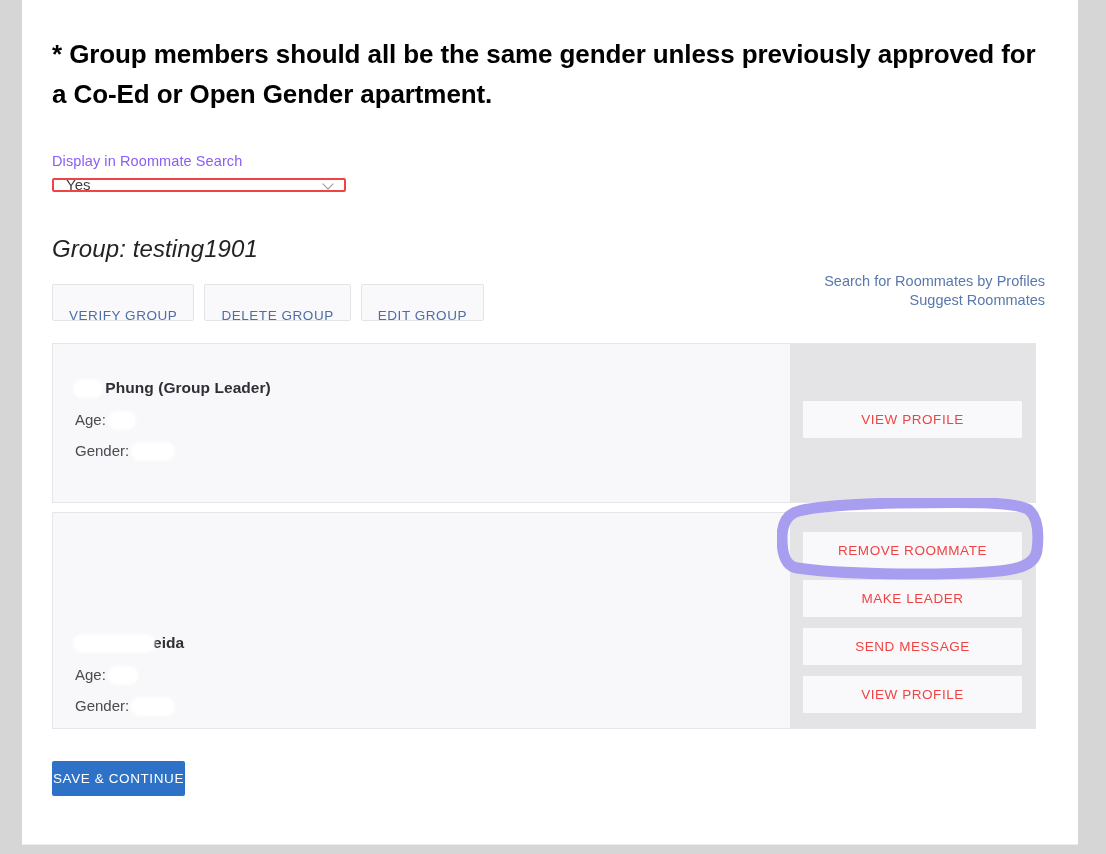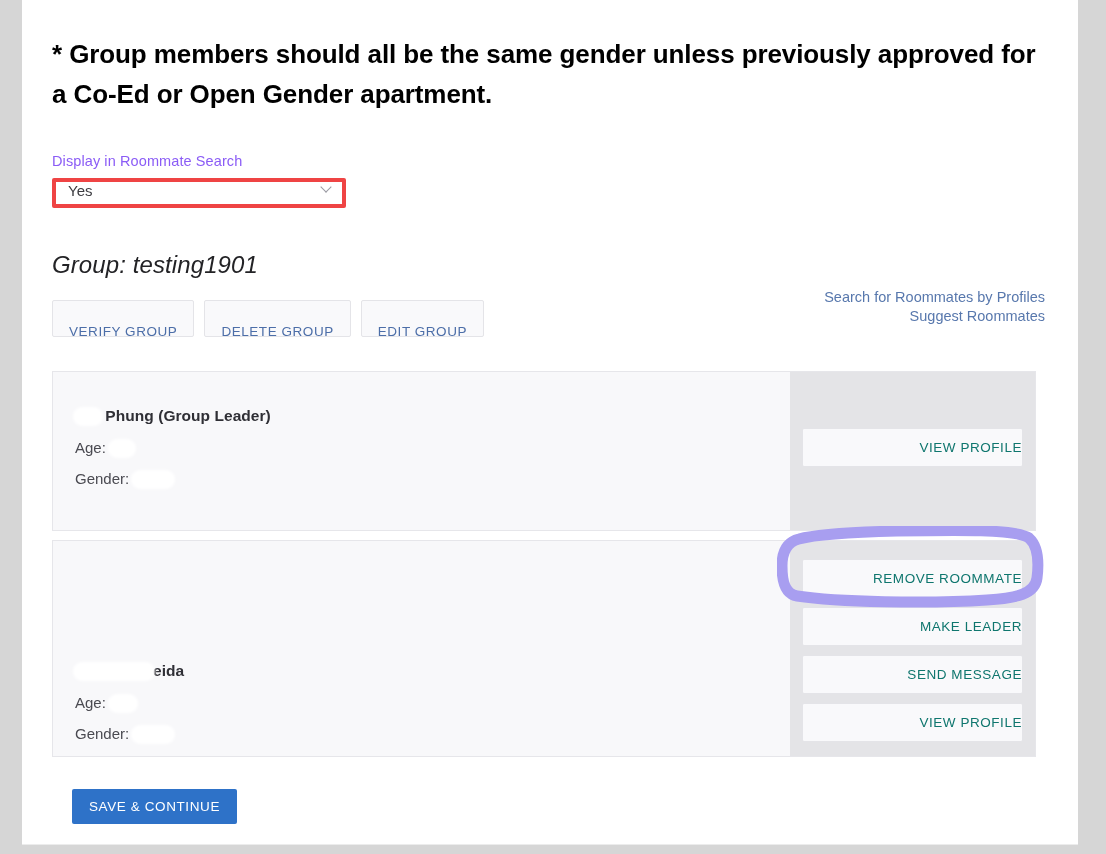--- a/index.html
+++ b/index.html
@@ -41,26 +41,26 @@
   .field-block{ margin-top:38px; }
   .field-label{
     font-size:14.5px;
     color:#8b5cf6;
     font-weight:400;
     letter-spacing:0.1px;
   }
   .select-box{
     margin-top:9px;
     width:294px;
-    height:30px;
-    border:4px solid #ef4444;
+    height:14px;
+    border:2px solid #ef4444;
     background:#fff;
     border-radius:2px;
     display:flex;
-    align-items:flex-start;
+    align-items:center;
     justify-content:space-between;
     padding:0 10px 0 12px;
     box-sizing:border-box;
   }
   .select-value{
     font-size:15px;
     color:#3c3c41;
   }
   .chev{
     width:11px;height:11px;
@@ -120,21 +120,21 @@
   }
   .links a{
     display:block;
     font-size:14.5px;
     color:#5878ad;
     text-decoration:none;
     white-space:nowrap;
   }
 
   
-  .cards{ margin-top:17px; position:relative; }
+  .cards{ margin-top:5px; position:relative; }
   .card{
     display:flex;
     border:1px solid #e6e6ea;
     box-sizing:border-box;
     background:#f8f8fa;
     width:984px;
   }
   .card + .card{ margin-top:9px; }
   .card-main{
     flex:1;
@@ -176,26 +176,26 @@
     vertical-align:baseline;
     background:#ffffff;
     border-radius:7px;
     height:15px;
     top:3px;
     box-shadow:0 0 3px 2px #ffffff;
   }
   .sbtn{
     background:#f9f9fb;
     border:1px solid #e4e4e8;
-    color:#0f766e;
+    color:#ef4444;
     font-size:13.5px;
     letter-spacing:0.55px;
     height:37px;
     line-height:37px;
-    text-align:right;
+    text-align:center;
     border-radius:2px;
     cursor:pointer;
   }
 
   
   .highlight{
     position:absolute;
     pointer-events:none;
     left:725px;
     top:155px;
@@ -204,28 +204,27 @@
   }
 
   
   .save-btn{
     margin-top:32px;
     display:inline-block;
     background:#2e72c8;
     color:#ffffff;
     font-size:13.5px;
     letter-spacing:0.6px;
-    padding:0 17px;
+    padding:0 1px;
     height:35px;
     line-height:35px;
     border-radius:2px;
     border:none;
     cursor:pointer;
     font-family:"Liberation Sans", sans-serif;
-    margin-left:20px;
   }
 </style>
 </head>
 <body>
 
 <div class="page">
   <div class="inner">
 
     <p class="note">* Group members should all be the same gender unless previously approved for a Co-Ed or Open Gender apartment.</p>
 

